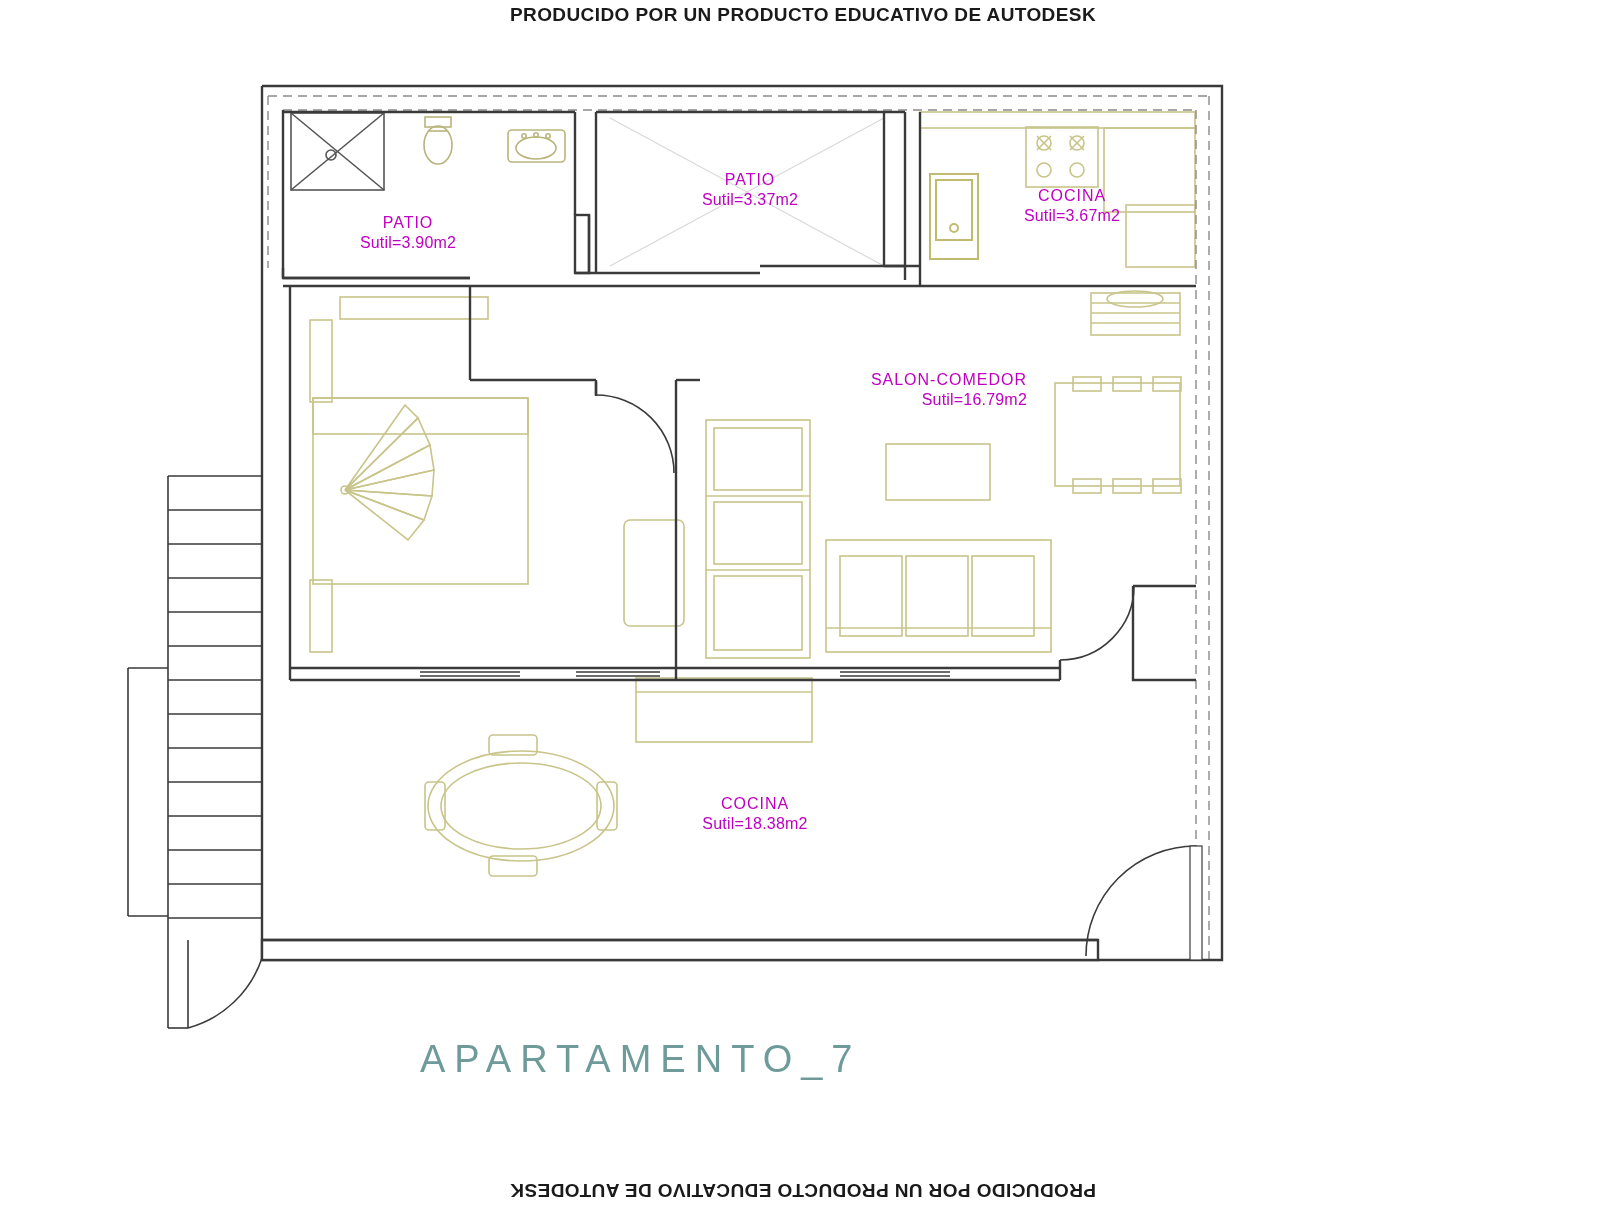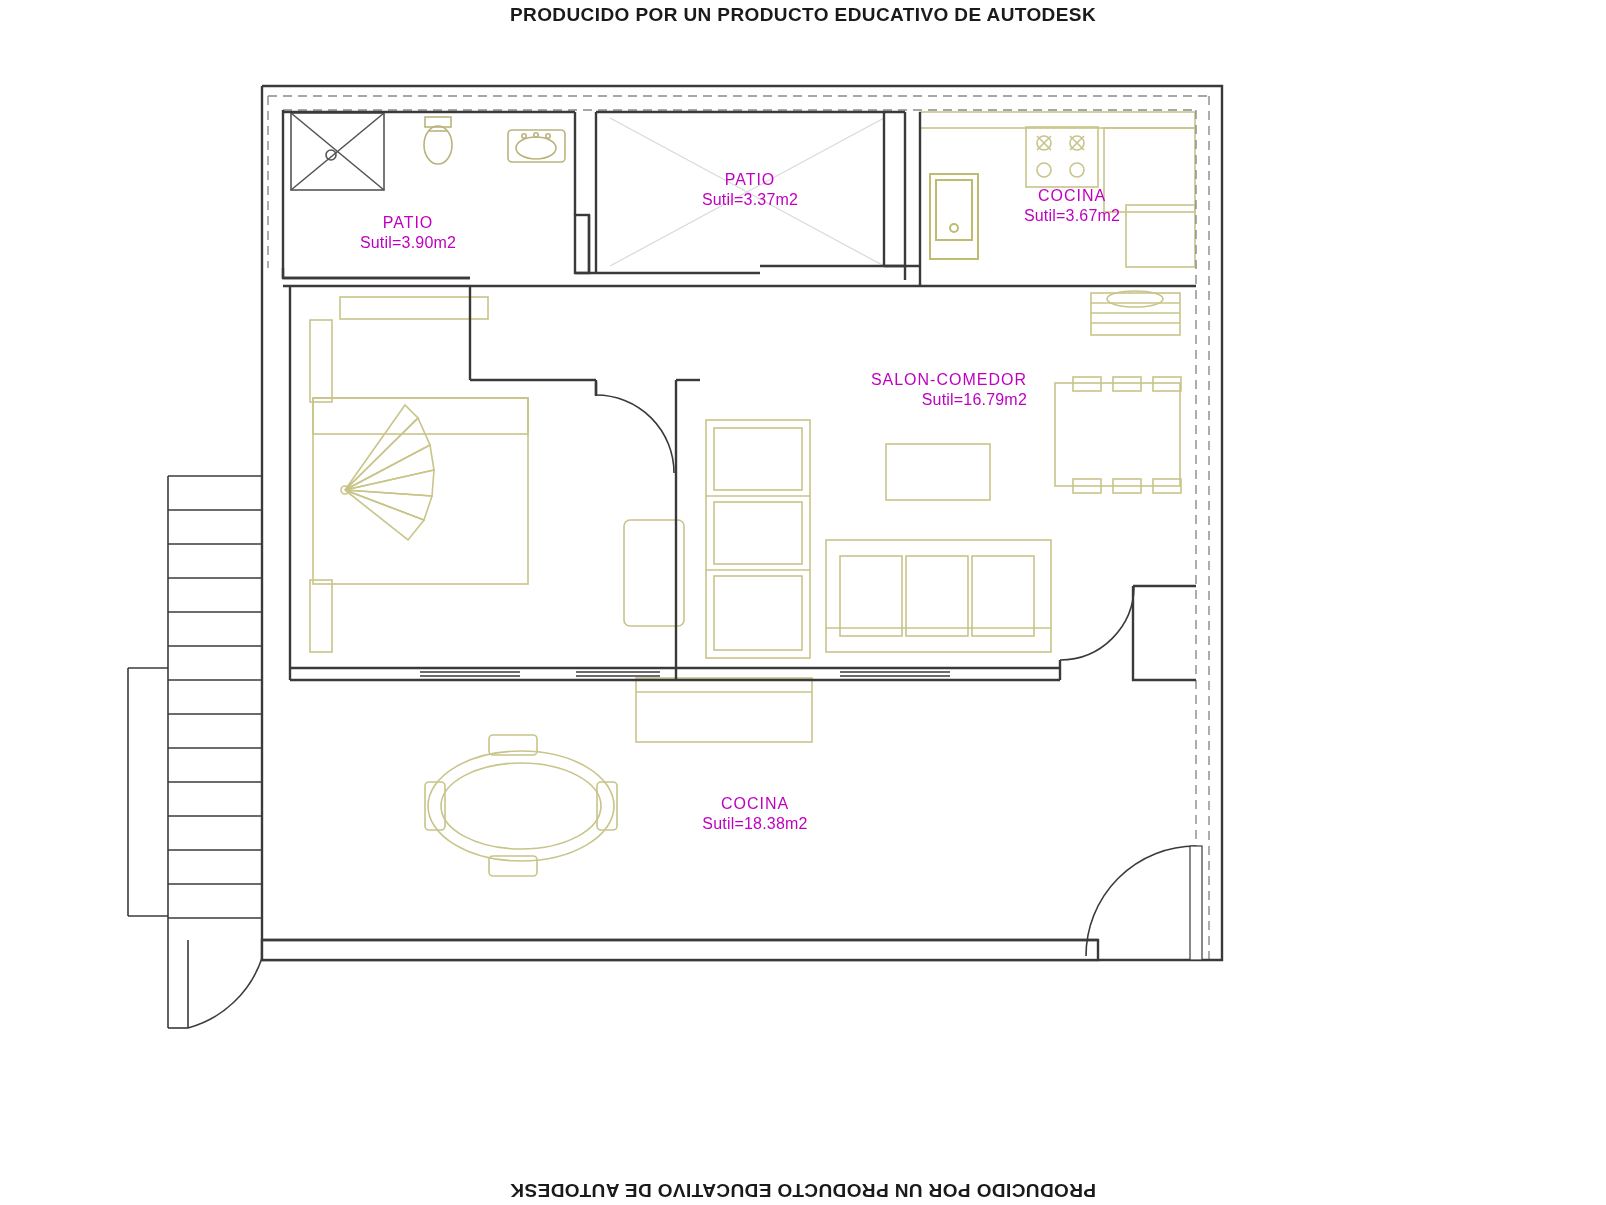--- a/index.html
+++ b/index.html
@@ -324,15 +324,16 @@
     <span class="rl-name">SALON-COMEDOR</span>
     <span class="rl-area">Sutil=16.79m2</span>
   </div>
 
 
   <div class="room-label" style="left:665px; top:794px; width:180px;">
     <span class="rl-name">COCINA</span>
     <span class="rl-area">Sutil=18.38m2</span>
   </div>
 
+  <div class="plan-title">APARTAMENTO_7</div>
 
   <div class="banner banner-bottom">PRODUCIDO POR UN PRODUCTO EDUCATIVO DE AUTODESK</div>
 </div>
 
 </body></html>

